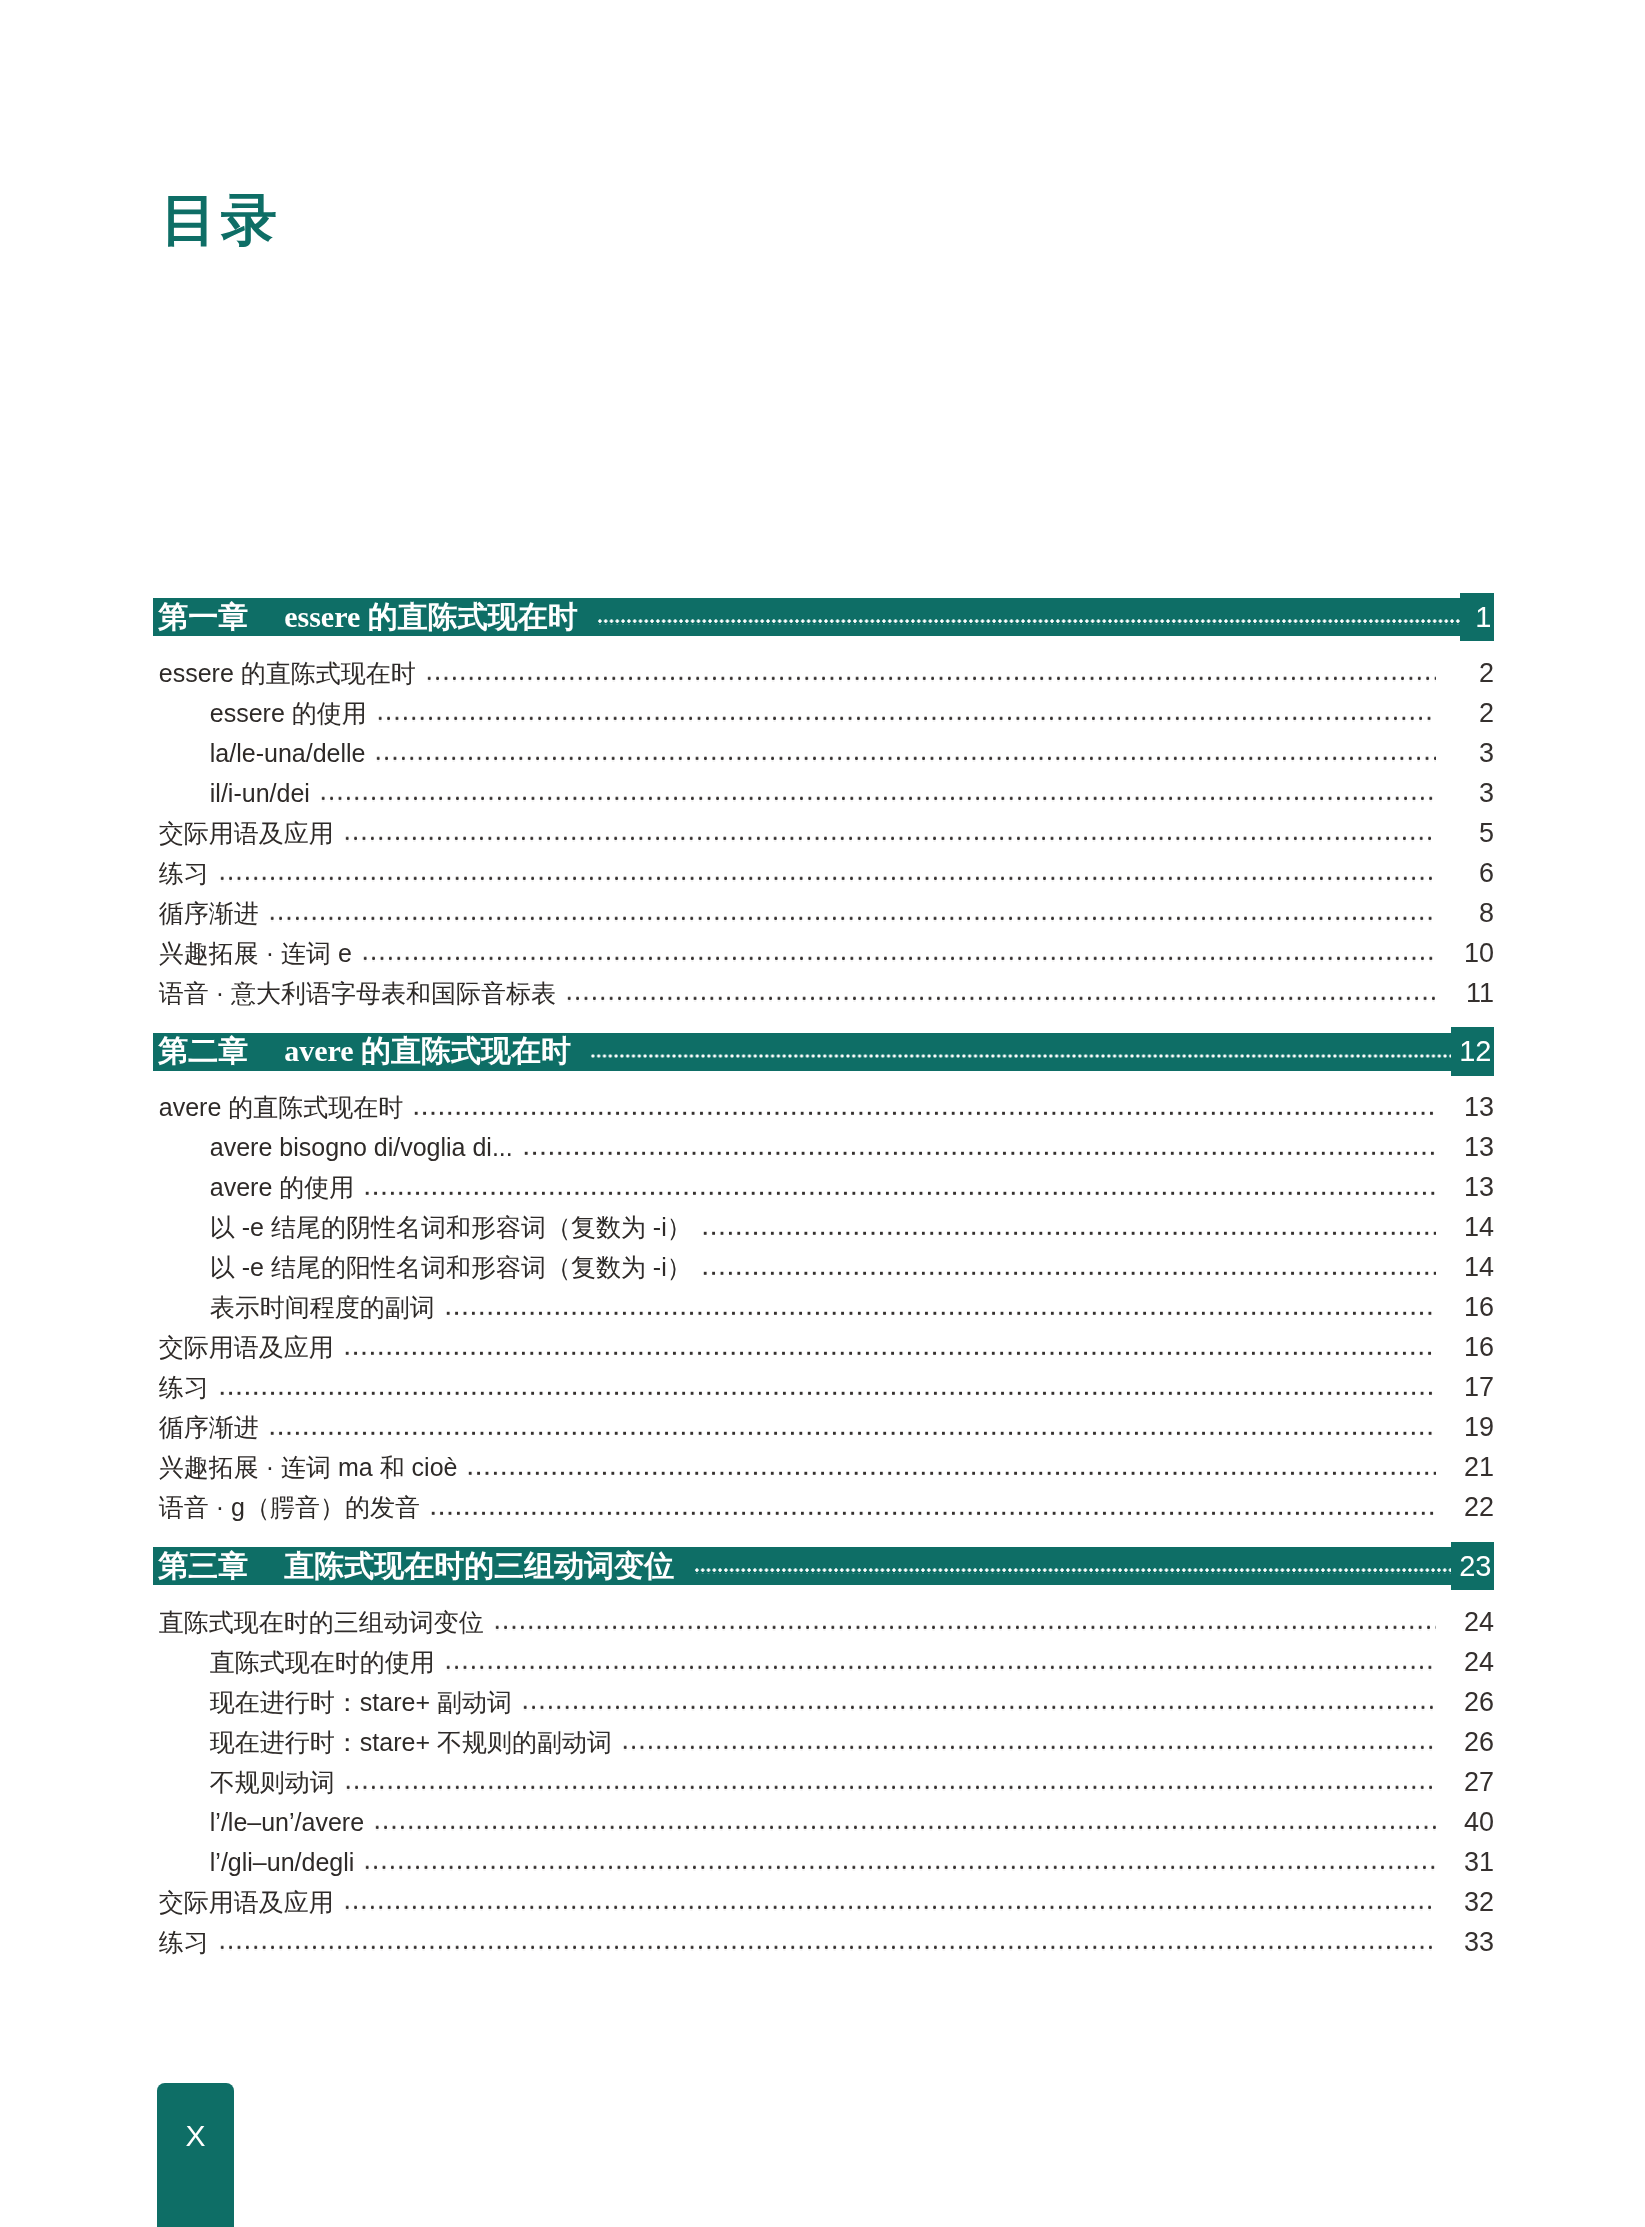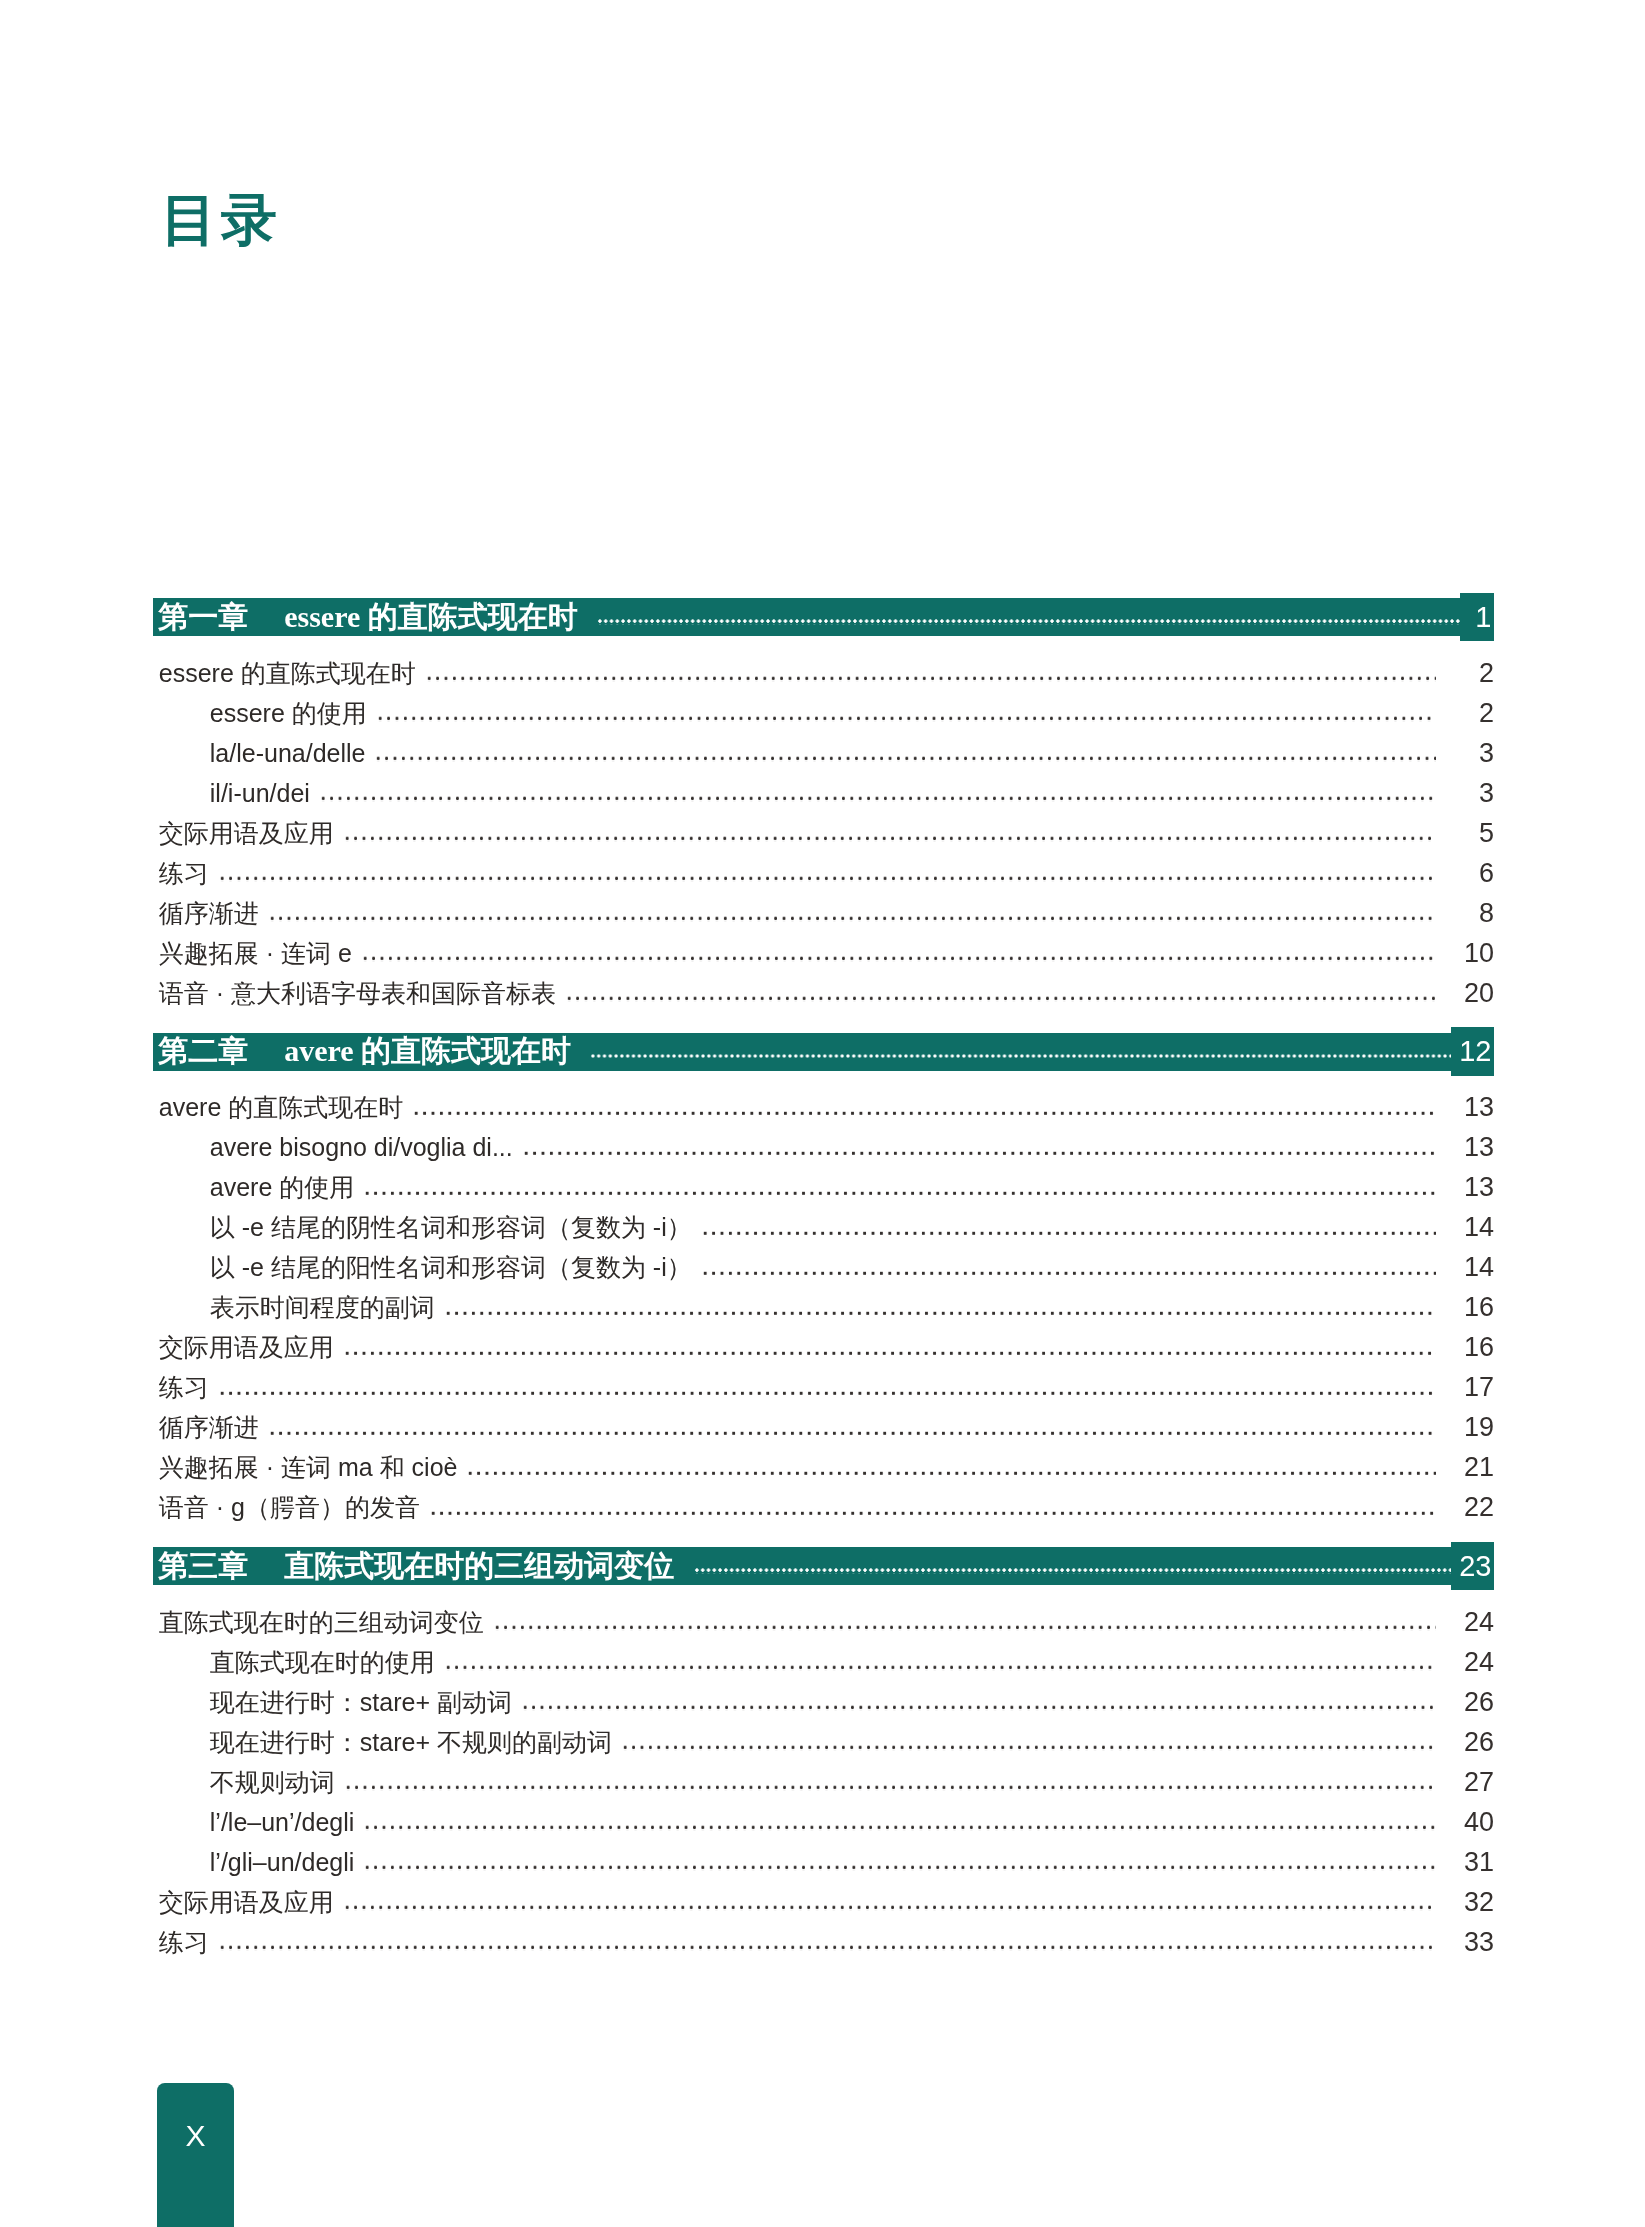--- a/index.html
+++ b/index.html
@@ -108,21 +108,21 @@
             <span class="row-page">8</span>
           </div>
           <div class="row lvl1">
             <span class="row-label">兴趣拓展 · 连词 e</span>
             <span class="dots"></span>
             <span class="row-page">10</span>
           </div>
           <div class="row lvl1">
             <span class="row-label">语音 · 意大利语字母表和国际音标表</span>
             <span class="dots"></span>
-            <span class="row-page">20</span>
+            <span class="row-page">11</span>
           </div>
         </div>
       </div>
       <div class="chapter">
         <div class="chap-bar">
           <span class="chap-label">第二章</span>
           <span class="chap-title">avere 的直陈式现在时</span>
           <span class="dots"></span>
           <span class="chap-tab">
             <span class="chap-page">12</span>
@@ -215,21 +215,21 @@
             <span class="row-label">现在进行时：stare+ 不规则的副动词</span>
             <span class="dots"></span>
             <span class="row-page">26</span>
           </div>
           <div class="row lvl2">
             <span class="row-label">不规则动词</span>
             <span class="dots"></span>
             <span class="row-page">27</span>
           </div>
           <div class="row lvl2">
-            <span class="row-label">l’/le–un’/degli</span>
+            <span class="row-label">l’/le–un’/avere</span>
             <span class="dots"></span>
             <span class="row-page">40</span>
           </div>
           <div class="row lvl2">
             <span class="row-label">l’/gli–un/degli</span>
             <span class="dots"></span>
             <span class="row-page">31</span>
           </div>
           <div class="row lvl1">
             <span class="row-label">交际用语及应用</span>

